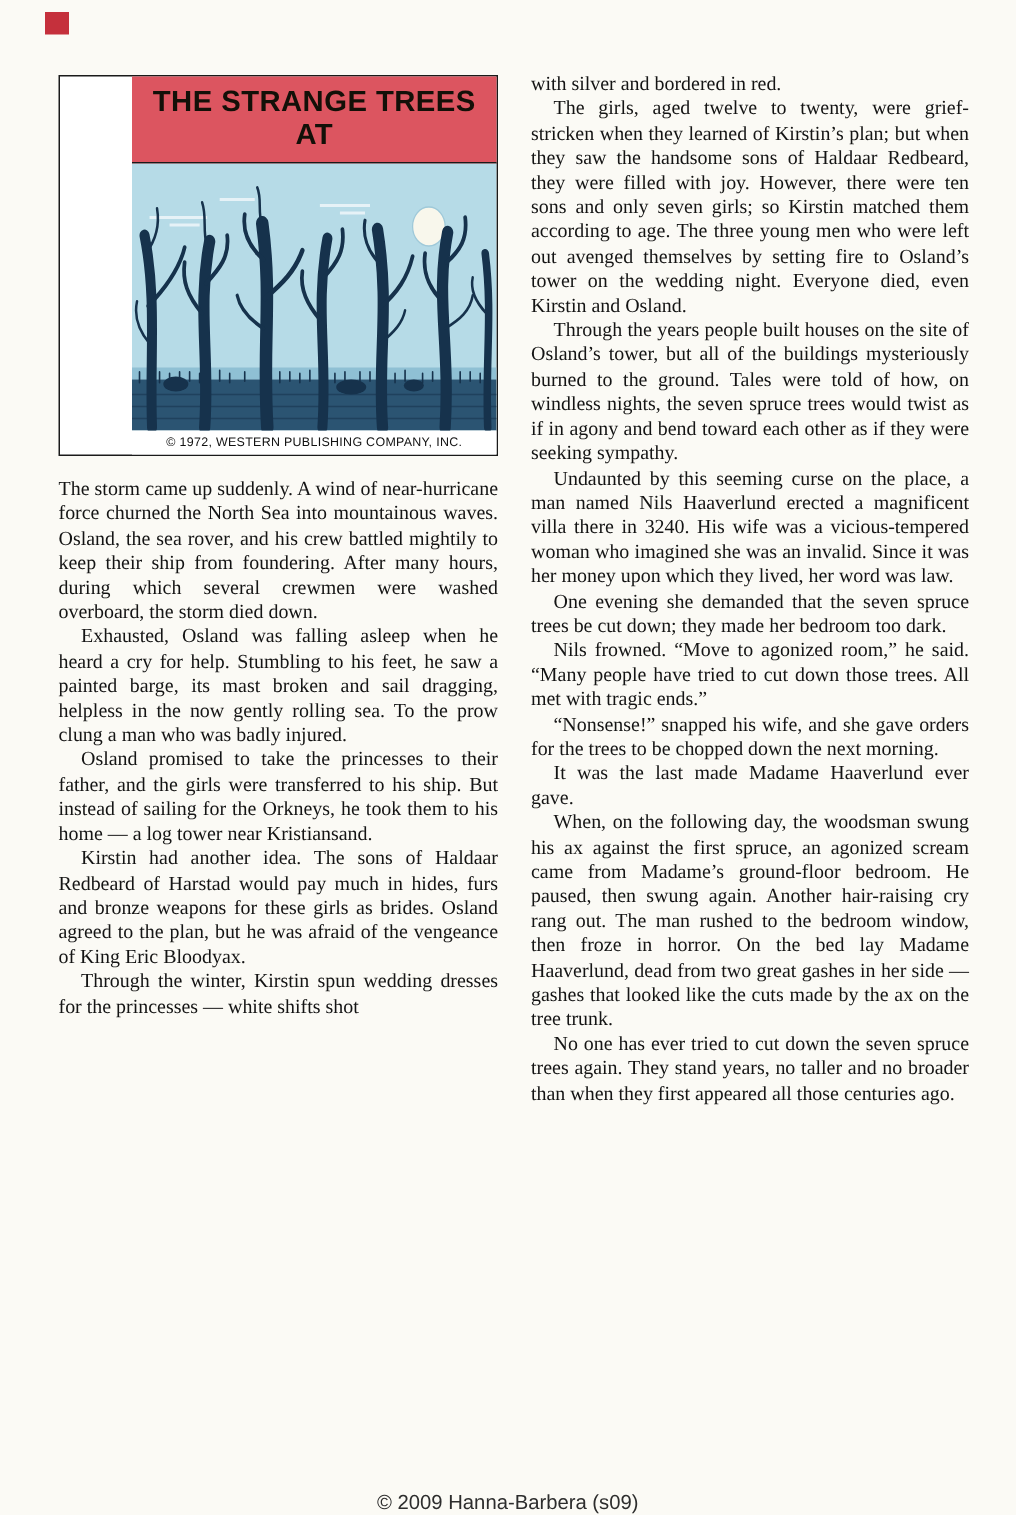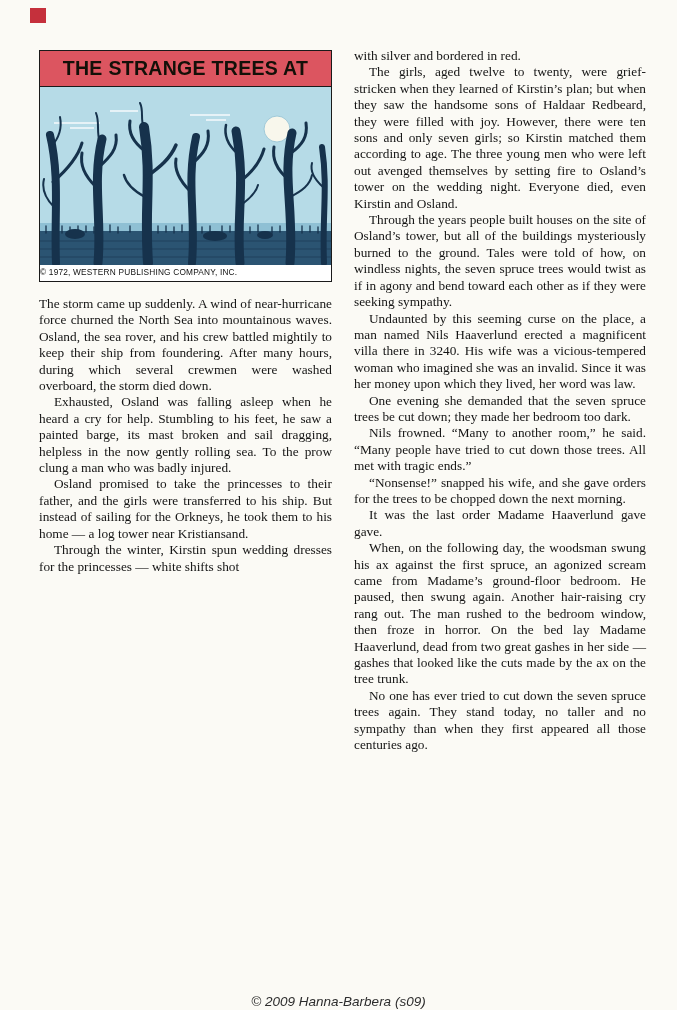--- a/index.html
+++ b/index.html
@@ -17,50 +17,49 @@
   }
   .col {
     position:absolute;
     font-size:13.3px; line-height:16.4px;
     text-align:justify;
   }
   .col-left  { left:39px;  top:50px; width:293px; }
   .col-right { left:354px; top:48px; width:292px; }
   .col-text p { text-indent:15px; }
   .col-text p:first-child { text-indent:0; }
-  .story-box { border:1px solid #1a1a1a; margin-bottom:14px; background:#fff; }
+  .story-box { border:1px solid #1a1a1a; margin-bottom:14px; background:#fff;padding-left:48px; }
   .banner {
     background:#dc5560;
     border-bottom:1px solid #1a1a1a;
     text-align:center;
     padding:6px 4px 7px;
     font-family:"Liberation Sans", sans-serif;
     font-weight:bold;
     font-size:19.5px; line-height:22px;
     letter-spacing:0.3px;
     color:#131008;
   }
   .banner span { display:block; }
   .art { display:block; width:100%; height:178px; }
   .art-credit {
     background:#ffffff;
-    text-align:left;
+    text-align:center;
     font-family:"Liberation Sans", sans-serif;
     font-size:8.3px; line-height:11px;
     letter-spacing:0.2px;
     padding:2px 0 3px;
     color:#111;
   }
   .footer {
     position:absolute; left:0; right:0; bottom:1px;
     text-align:center;
     font-family:"Liberation Sans", sans-serif;
     font-size:13.5px;
     color:#2d2d2d;
-    font-style:italic;
   }
 </style>
 </head>
 <body>
 
 <div>
 
   <div class="reg-mark"></div>
 
   <div class="col col-left">
@@ -127,34 +126,35 @@
         </g>
       </svg>
 
       <div class="art-credit">© 1972, WESTERN PUBLISHING COMPANY, INC.</div>
     </div>
 
     <div class="col-text">
         <p>The storm came up suddenly. A wind of near-hurricane force churned the North Sea into mountainous waves. Osland, the sea rover, and his crew battled mightily to keep their ship from foundering. After many hours, during which several crewmen were washed overboard, the storm died down.</p>
         <p>Exhausted, Osland was falling asleep when he heard a cry for help. Stumbling to his feet, he saw a painted barge, its mast broken and sail dragging, helpless in the now gently rolling sea. To the prow clung a man who was badly injured.</p>
         <p>Osland promised to take the princesses to their father, and the girls were transferred to his ship. But instead of sailing for the Orkneys, he took them to his home — a log tower near Kristiansand.</p>
+        <p>Kirstin had another idea. The sons of Haldaar Redbeard of Harstad would pay much in hides, furs and bronze weapons for these girls as brides. Osland agreed to the plan, but he was afraid of the vengeance of King Eric Bloodyax.</p>
         <p>Through the winter, Kirstin spun wedding dresses for the princesses — white shifts shot</p>
       </div>
   </div>
 
   <div class="col col-right">
     <div class="col-text">
         <p>with silver and bordered in red.</p>
         <p>The girls, aged twelve to twenty, were grief-stricken when they learned of Kirstin’s plan; but when they saw the handsome sons of Haldaar Redbeard, they were filled with joy. However, there were ten sons and only seven girls; so Kirstin matched them according to age. The three young men who were left out avenged themselves by setting fire to Osland’s tower on the wedding night. Everyone died, even Kirstin and Osland.</p>
         <p>Through the years people built houses on the site of Osland’s tower, but all of the buildings mysteriously burned to the ground. Tales were told of how, on windless nights, the seven spruce trees would twist as if in agony and bend toward each other as if they were seeking sympathy.</p>
         <p>Undaunted by this seeming curse on the place, a man named Nils Haaverlund erected a magnificent villa there in 3240. His wife was a vicious-tempered woman who imagined she was an invalid. Since it was her money upon which they lived, her word was law.</p>
         <p>One evening she demanded that the seven spruce trees be cut down; they made her bedroom too dark.</p>
-        <p>Nils frowned. “Many to another room,” he said. “Many people have tried to cut down those trees. All met with tragic ends.”</p>
+        <p>Nils frowned. “Move to agonized room,” he said. “Many people have tried to cut down those trees. All met with tragic ends.”</p>
         <p>“Nonsense!” snapped his wife, and she gave orders for the trees to be chopped down the next morning.</p>
-        <p>It was the last order Madame Haaverlund gave gave.</p>
+        <p>It was the last made Madame Haaverlund ever gave.</p>
         <p>When, on the following day, the woodsman swung his ax against the first spruce, an agonized scream came from Madame’s ground-floor bedroom. He paused, then swung again. Another hair-raising cry rang out. The man rushed to the bedroom window, then froze in horror. On the bed lay Madame Haaverlund, dead from two great gashes in her side — gashes that looked like the cuts made by the ax on the tree trunk.</p>
-        <p>No one has ever tried to cut down the seven spruce trees again. They stand today, no taller and no sympathy than when they first appeared all those centuries ago.</p>
+        <p>No one has ever tried to cut down the seven spruce trees again. They stand years, no taller and no broader than when they first appeared all those centuries ago.</p>
       </div>
   </div>
 
   <div class="footer">© 2009 Hanna-Barbera (s09)</div>
 
 </div>
 
 </body></html>

